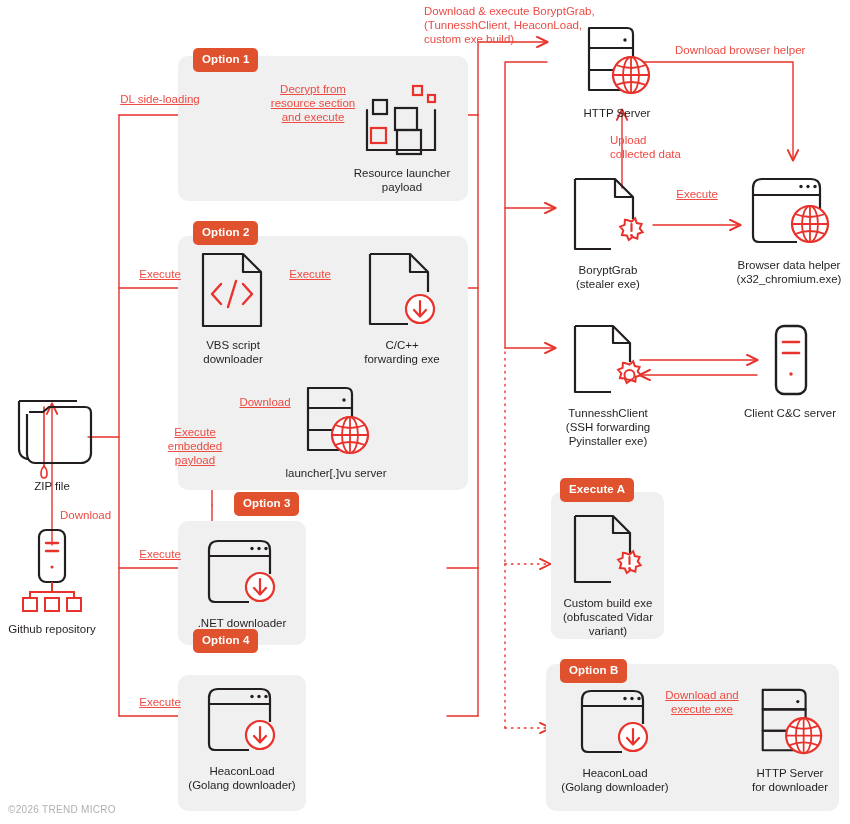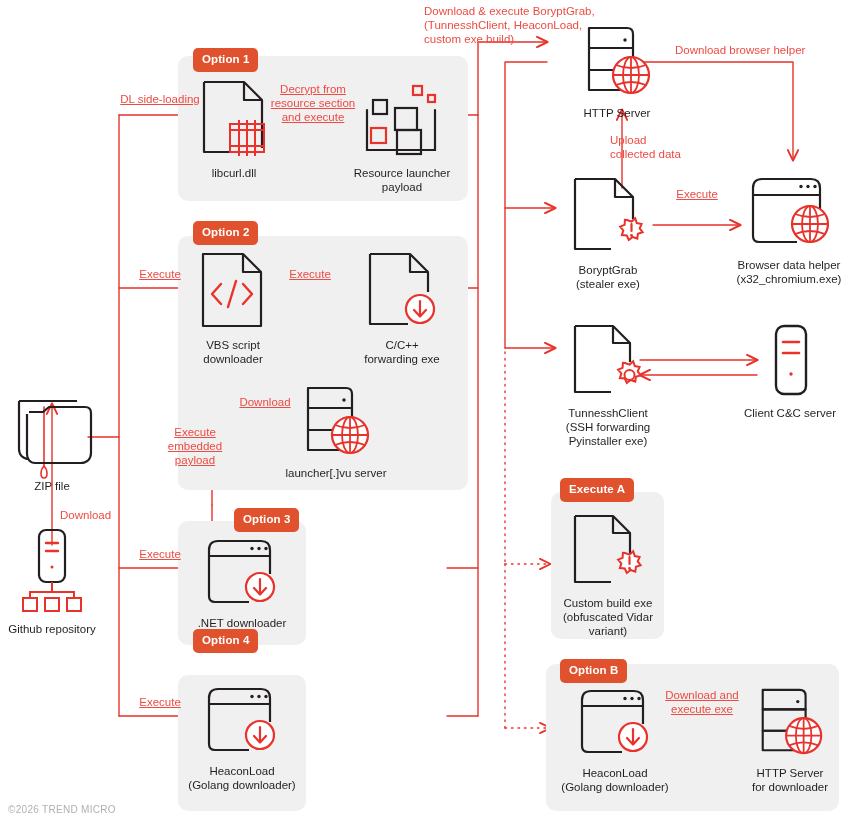--- a/index.html
+++ b/index.html
@@ -121,21 +121,21 @@
     </g>
   </svg>
 
   <div class="panel" style="left:178px;top:56px;width:290px;height:145px;"></div>
   <div class="opt-badge" style="left:193px;top:48px;">Option 1</div>
 
   <div class="panel" style="left:178px;top:236px;width:290px;height:254px;"></div>
   <div class="opt-badge" style="left:193px;top:221px;">Option 2</div>
 
   <div class="panel" style="left:178px;top:521px;width:128px;height:124px;"></div>
-  <div class="opt-badge" style="left:234px;top:508px;">Option 3</div>
+  <div class="opt-badge" style="left:234px;top:492px;">Option 3</div>
 
   <div class="panel" style="left:178px;top:675px;width:128px;height:136px;"></div>
   <div class="opt-badge" style="left:193px;top:629px;text-align:center;">Option 4</div>
 
   <div class="panel" style="left:551px;top:492px;width:113px;height:147px;"></div>
   <div class="opt-badge" style="left:560px;top:478px;">Execute A</div>
 
   <div class="panel" style="left:546px;top:664px;width:293px;height:147px;"></div>
   <div class="opt-badge" style="left:560px;top:659px;">Option B</div>
 
@@ -164,45 +164,20 @@
         <g fill="none" stroke="#231f20" stroke-width="2.2" stroke-linejoin="round">
           <path d="M12,8 L70,8"></path>
           <path d="M12,8 L12,56 C12,62 16,66 22,66"></path>
           <path d="M22,19 L36,19 L42,14 L78,14 C82,14 84,16 84,20 L84,60 C84,66 80,70 74,70 L28,70 C23,70 20,66 20,61 L20,21"></path>
         </g>
       </svg>
     </div>
     <div class="cap">ZIP file</div>
   </div>
 
-  <div class="node" style="left:191px;top:78px;width:86px;">
-    <div class="iconbox" style="width:76px;height:82px;">
-      <svg viewBox="0 0 76 82" width="76" height="82">
-        <path d="M8,4 L48,4 L66,22 L66,70" fill="none" stroke="#231f20" stroke-width="2.2" stroke-linejoin="round"></path>
-        <path d="M8,4 L8,74 L44,74" fill="none" stroke="#231f20" stroke-width="2.2" stroke-linejoin="round"></path>
-        <path d="M48,4 L48,22 L66,22" fill="none" stroke="#231f20" stroke-width="2.2" stroke-linejoin="round"></path>
-        <g stroke="#E8322B" stroke-width="2" fill="none">
-          <rect x="34" y="46" width="34" height="28"></rect>
-          <line x1="43" y1="42" x2="43" y2="78"></line>
-          <line x1="51" y1="42" x2="51" y2="78"></line>
-          <line x1="59" y1="42" x2="59" y2="78"></line>
-        </g>
-        <g stroke="#ffffff" stroke-width="2">
-          <line x1="34" y1="52" x2="68" y2="52"></line>
-          <line x1="34" y1="68" x2="68" y2="68"></line>
-        </g>
-        <g stroke="#E8322B" stroke-width="2" fill="none">
-          <rect x="34" y="46" width="34" height="28"></rect>
-          <line x1="34" y1="52" x2="68" y2="52"></line>
-          <line x1="34" y1="68" x2="68" y2="68"></line>
-        </g>
-      </svg>
-    </div>
-    <div class="cap">libcurl.dll</div>
-  </div>
 
   <div class="node" style="left:353px;top:78px;width:98px;">
     <div class="iconbox" style="width:90px;height:82px;">
       <svg viewBox="0 0 90 82" width="90" height="82">
         <g fill="none" stroke="#231f20" stroke-width="2.2" stroke-linecap="round">
           <path d="M10,32 L10,72 L78,72 L78,32"></path>
           <rect x="16" y="22" width="14" height="14"></rect>
           <rect x="38" y="30" width="22" height="22"></rect>
           <rect x="40" y="52" width="24" height="24"></rect>
         </g>

